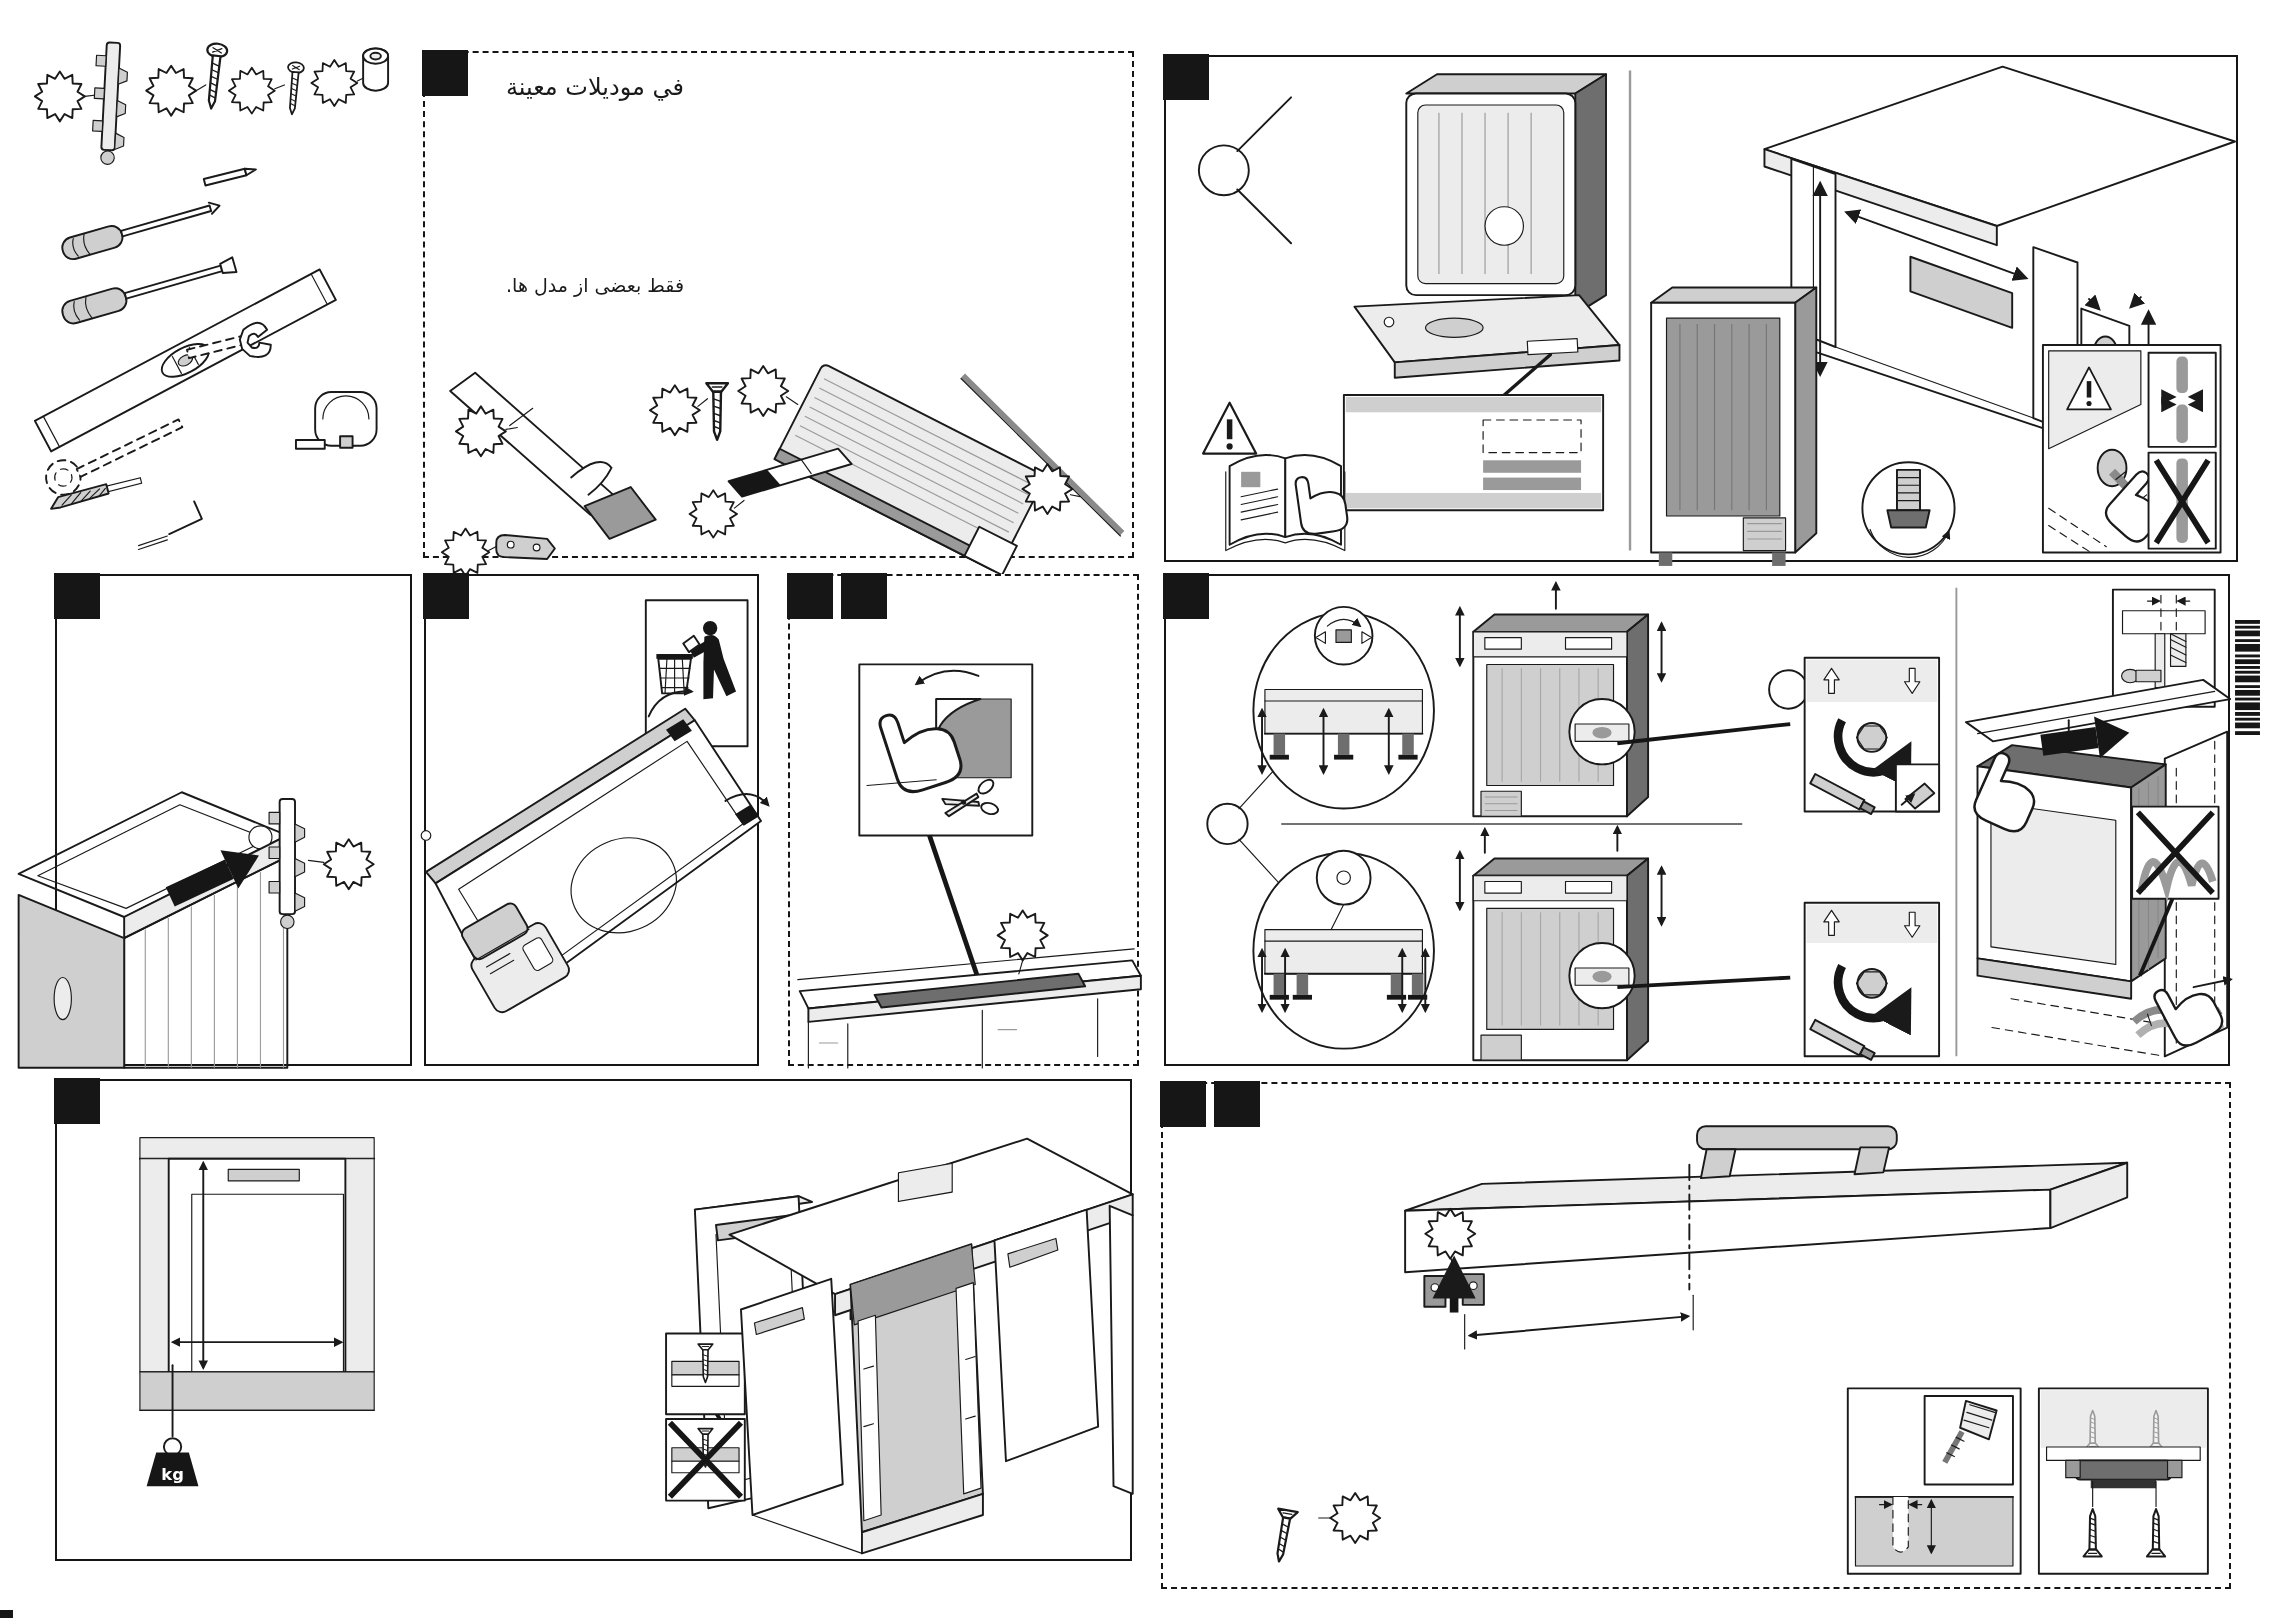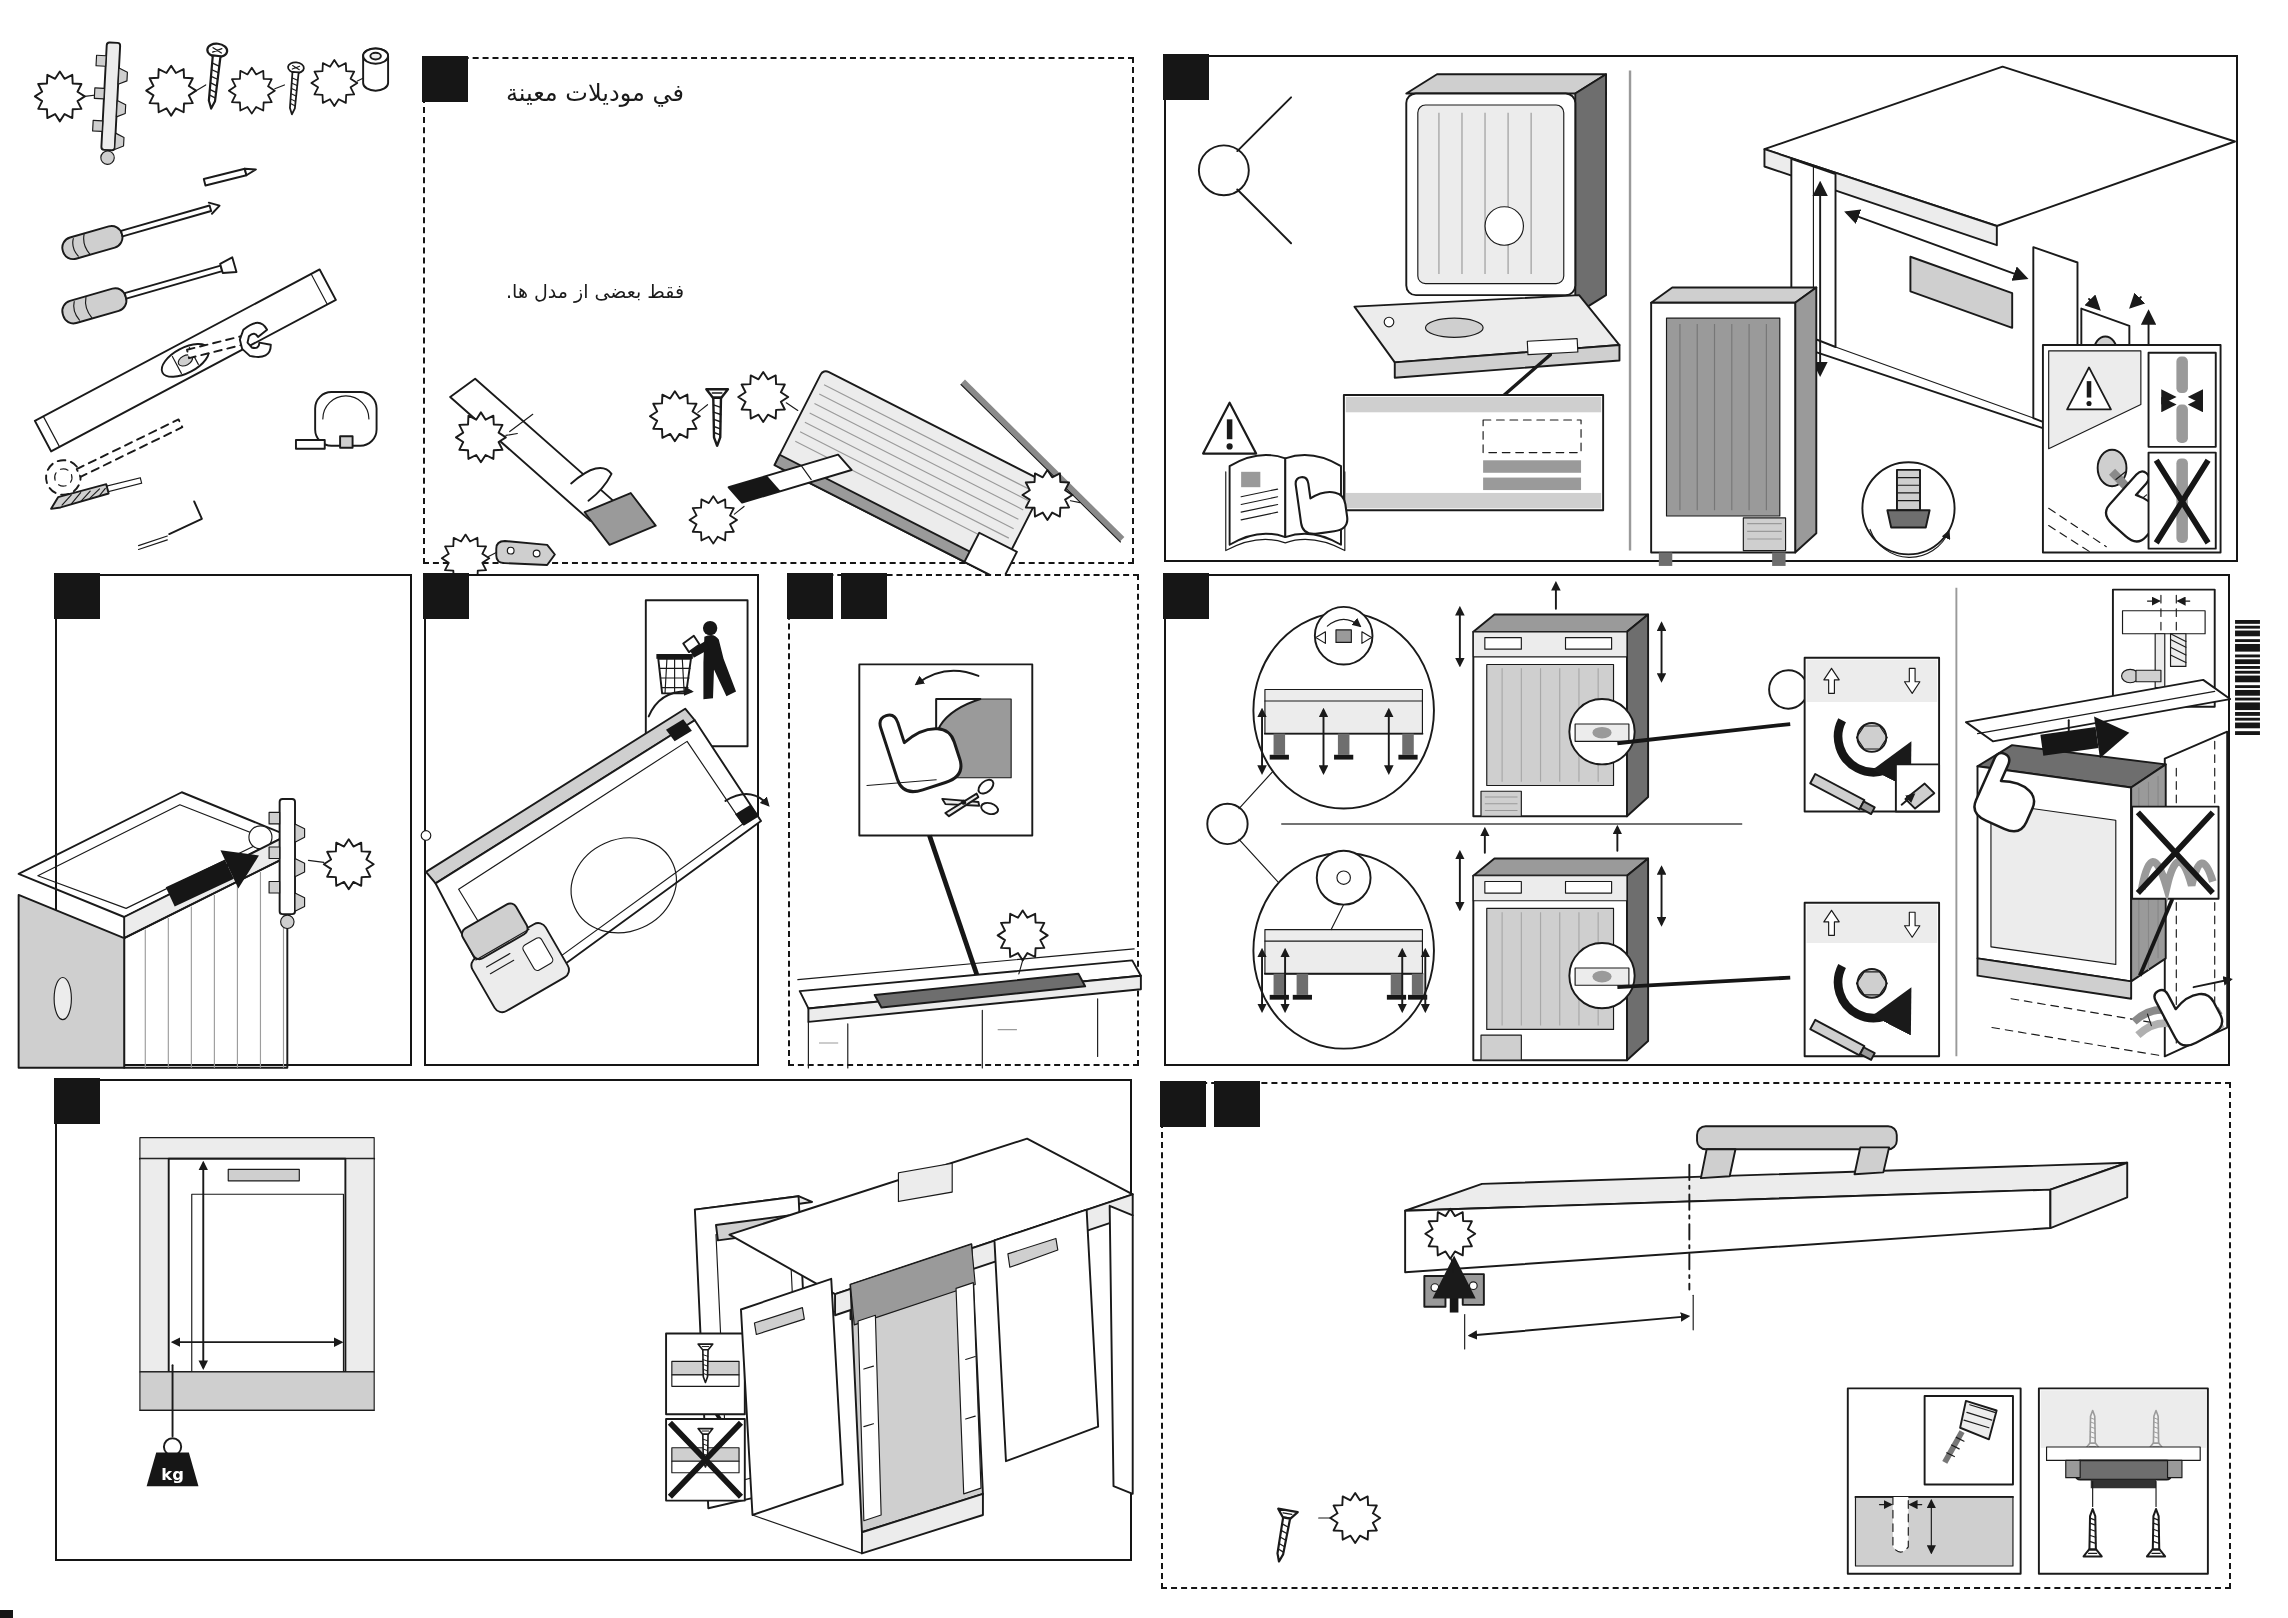--- a/index.html
+++ b/index.html
@@ -165,21 +165,21 @@
       <polygon class="ln f2" points="0,12 10,2 62,1 62,11 10,13"></polygon>
       <path class="ln thin" d="M12,11 L24,3 M22,12 L34,3 M32,12 L44,4 M42,11 L54,4 M52,11 L60,5"></path>
     </g>
     <g>
       <path class="ln" stroke-width="7" d="M150,520 L184,504 L176,486"></path>
       <path class="ln thin" d="M118,532 l30,-10 m-30,14 l30,-10"></path>
     </g>
   </svg>
 </div>
 
-<div class="panel dashed" style="left:423px;top:57px;width:711px;height:507px;">
+<div class="panel dashed" style="left:423px;top:51px;width:711px;height:507px;">
   <div class="sq"></div>
   <div class="rtl" style="left:67px;top:19px;width:192px;font-size:24px;">في موديلات معينة</div>
   <div class="rtl" style="left:67px;top:173px;width:192px;font-size:19px;margin-top:48px;">فقط بعضی از مدل ها.</div>
   <svg width="711" height="507" viewBox="0 0 740 528">
 
     <g>
       <polygon class="ln fw" points="26,352 52,333 198,462 172,481"></polygon>
       <line class="ln thin" x1="88" y1="388" x2="112" y2="370"></line>
       <path class="ln fw" d="M152,442 q30,-26 42,-10 q-8,16 -24,28"></path>
       <polygon class="ln f3" points="166,472 214,452 240,486 192,506"></polygon>

